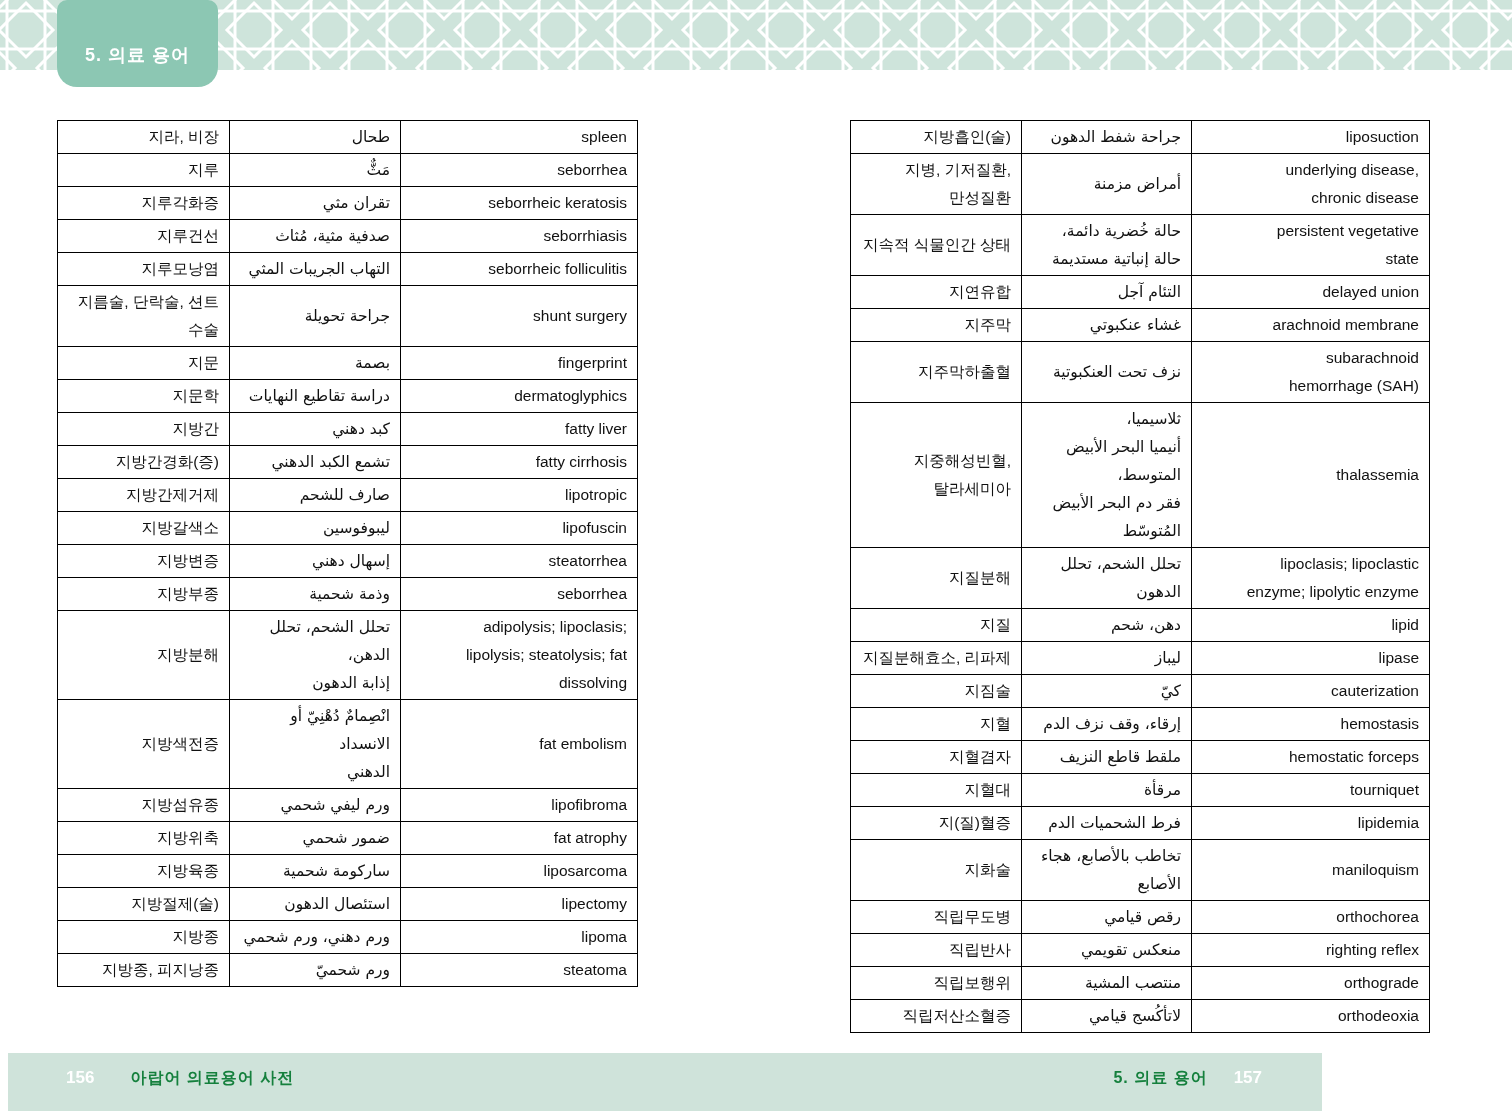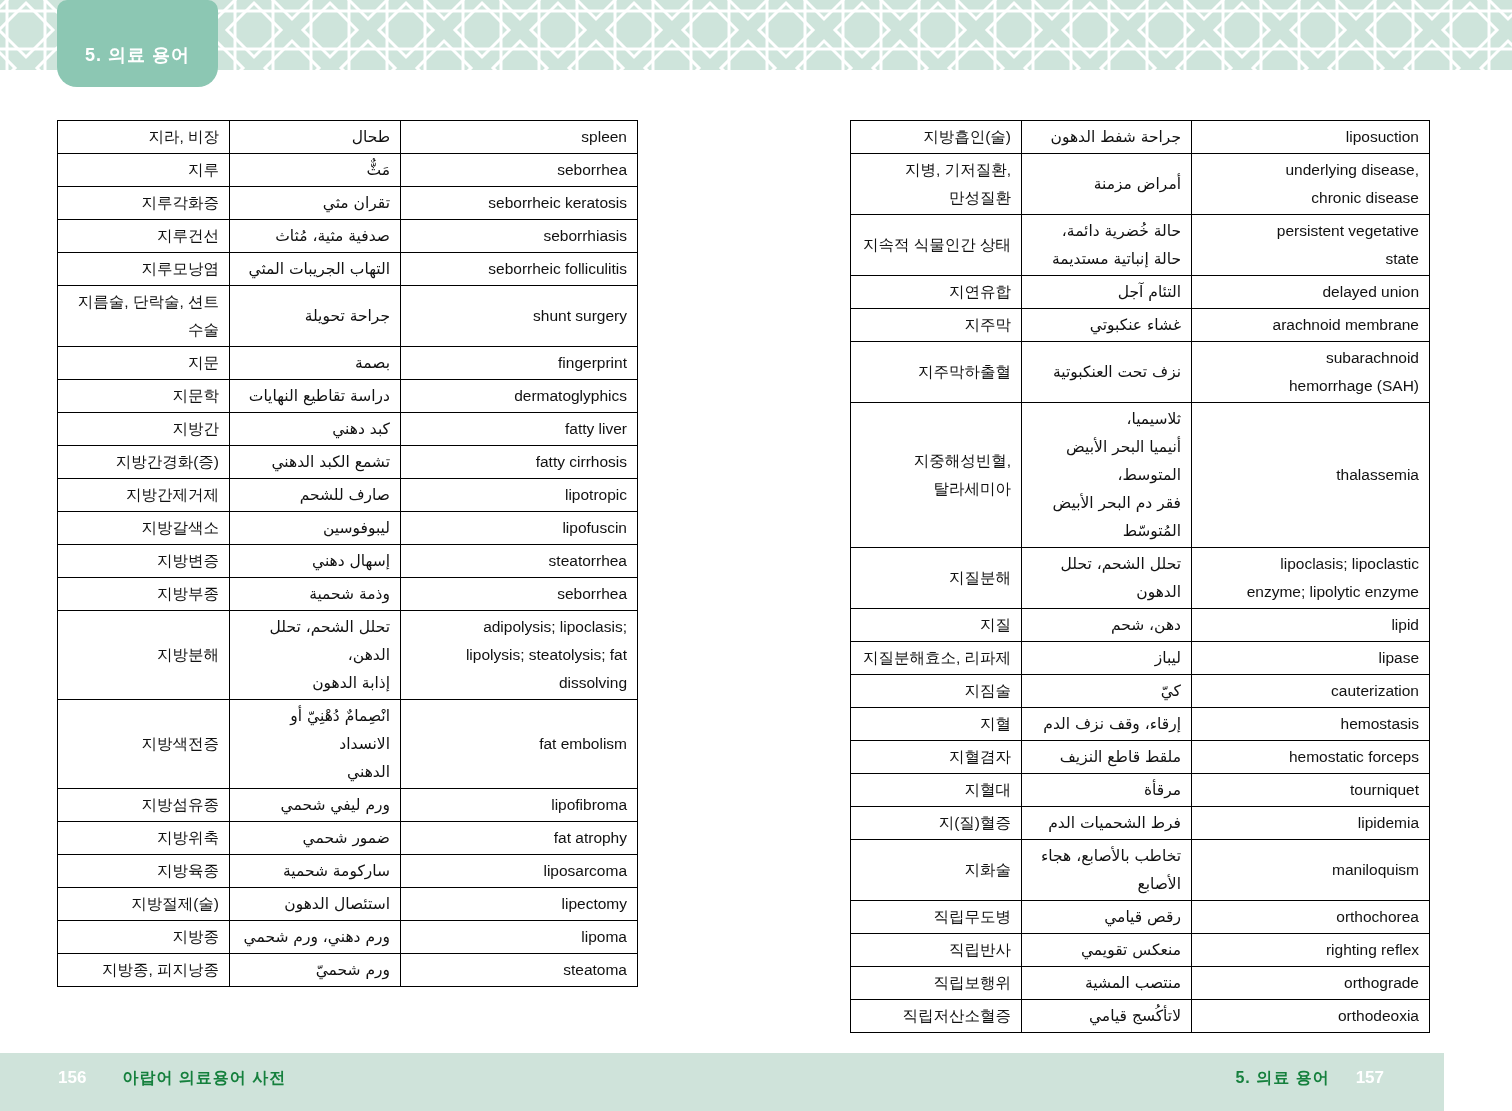--- a/index.html
+++ b/index.html
@@ -42,21 +42,21 @@
     vertical-align:middle;
     white-space:pre-line;
     overflow:hidden;
     color:#111111;
   }
   td.ko{text-align:right;}
   td.ar{text-align:right;font-size:15px;padding:2px 8px;font-family:"DejaVu Sans","Liberation Sans",sans-serif;}
   td.en{text-align:right;}
   
   .footer{
-    position:absolute;left:0;bottom:0;width:1444px;height:58px;
+    position:absolute;left:8px;bottom:0;width:1314px;height:58px;
     background:#cfe3da;
     display:flex;align-items:center;justify-content:space-between;
     box-sizing:border-box;
     padding:0 60px 8px 58px;
     text-align:center;
   }
   .footer .grp{display:flex;align-items:baseline;}
   .footer .pnum{color:#ffffff;font-weight:bold;font-size:17px;}
   .footer .ftitle{color:#15803d;font-weight:bold;font-size:16px;letter-spacing:1px;}
   .footer-left .ftitle{margin-left:36px;}

